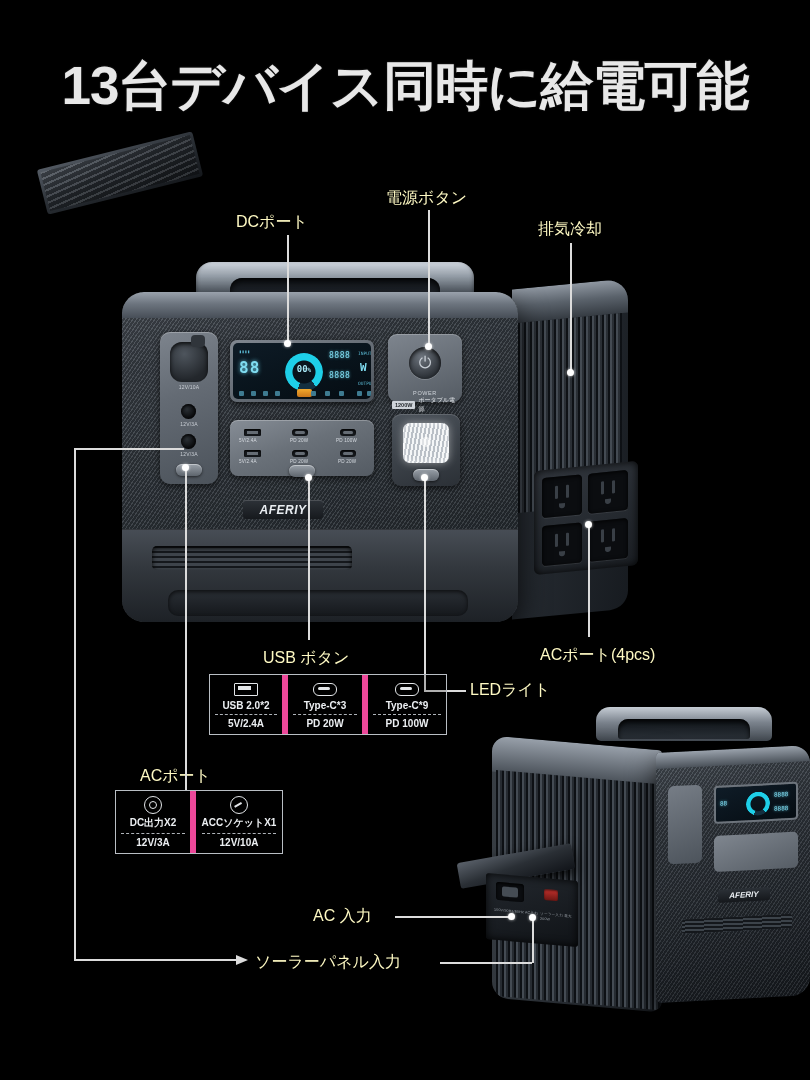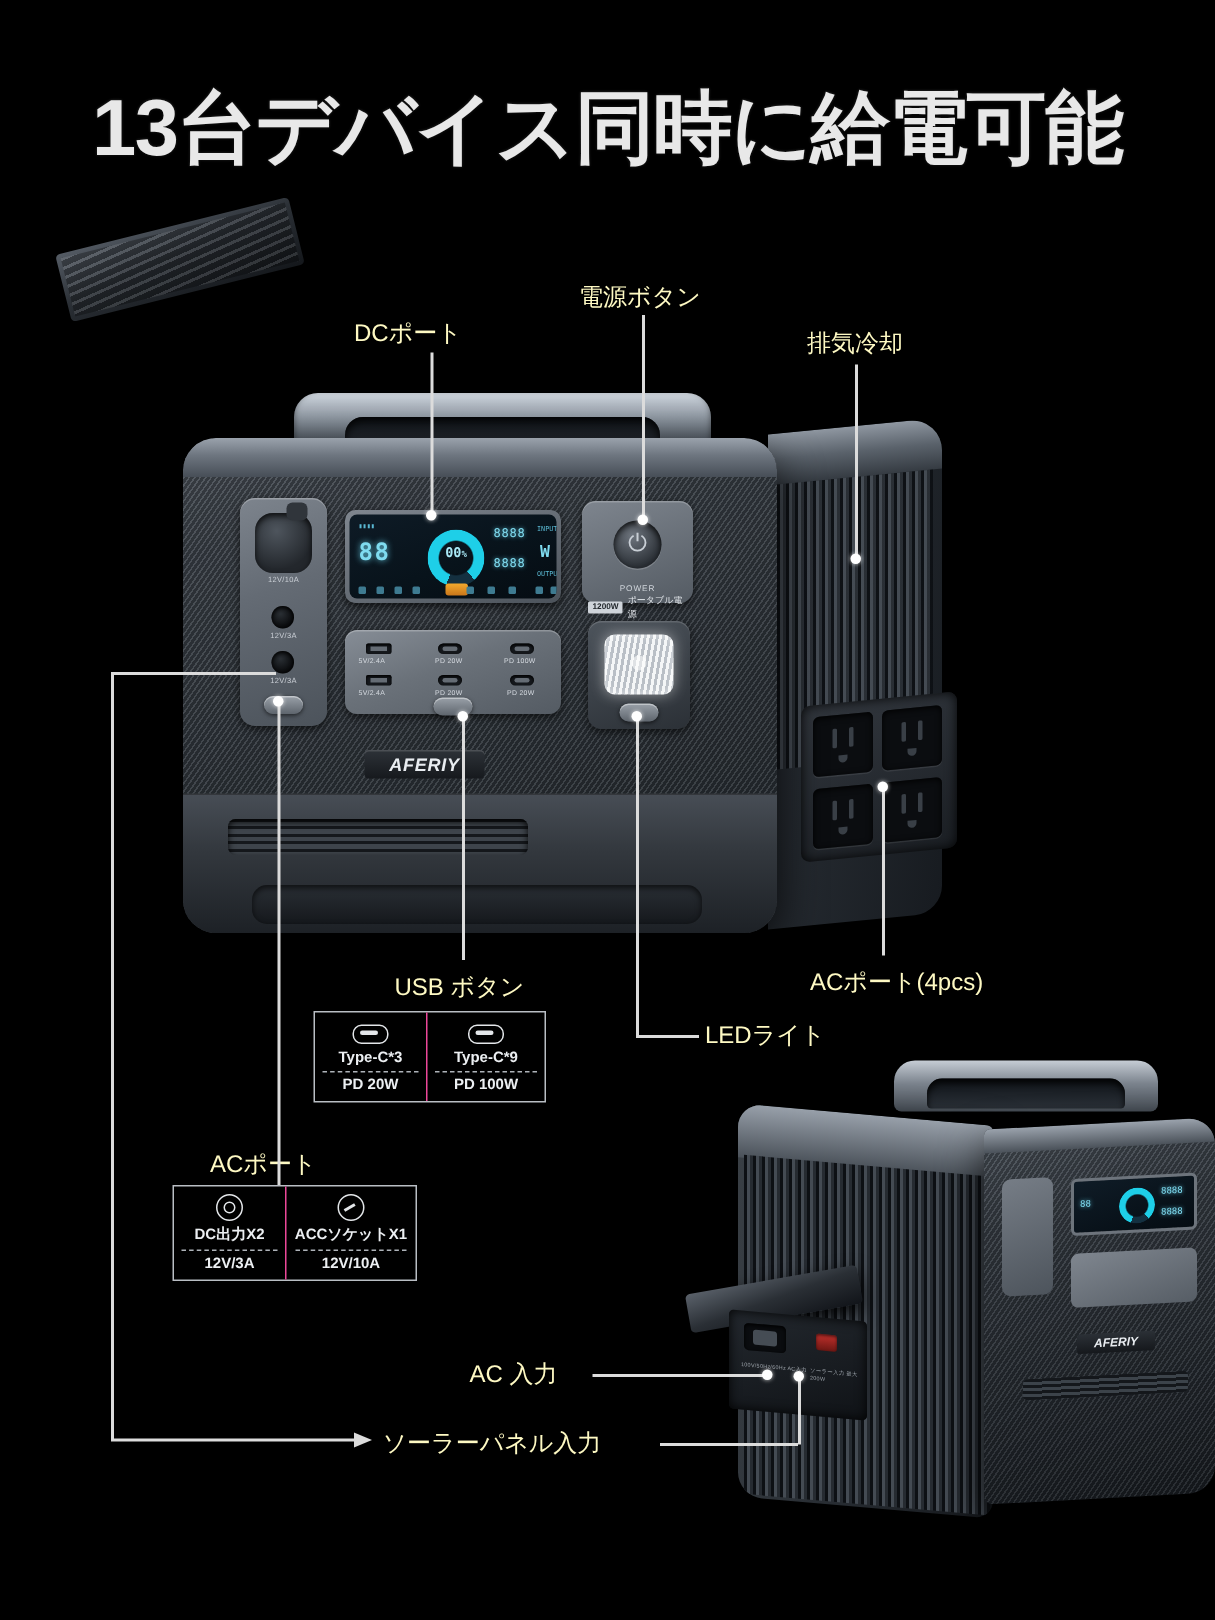--- a/index.html
+++ b/index.html
@@ -250,21 +250,21 @@
     background:linear-gradient(180deg,#2d3238,#16191d);
     display:flex;align-items:center;justify-content:center;
     box-shadow:inset 0 1px 0 rgba(255,255,255,.15);
   }
   .brand span{font-size:12px;font-weight:bold;font-style:italic;color:#e9edf1;letter-spacing:.5px;}
 
   
   .spec{position:absolute;border:1px solid #b9bec4;display:flex;background:rgba(0,0,0,.2);}
   .spec .cell{display:flex;flex-direction:column;align-items:center;justify-content:flex-start;
               padding:5px 0 0;}
-  .spec .cell + .cell{border-left:1px solid #ec4899;}
+  .spec .cell + .cell{border-left:6px solid #ec4899;}
   .spec .ic{height:18px;display:flex;align-items:center;justify-content:center;}
   .spec .n{font-size:10px;font-weight:bold;color:#eceff2;margin-top:2px;letter-spacing:0;}
   .spec .divider{width:86%;border-top:1px dashed #aeb3b9;margin:3px 0 0;}
   .spec .v{font-size:10px;font-weight:bold;color:#eceff2;padding:3px 0 5px;}
 
   .ic-usba{width:22px;height:11px;border:1.4px solid #e3e6e9;border-radius:1px;position:relative;}
   .ic-usba::after{content:"";position:absolute;left:3px;top:2.6px;width:13px;height:4px;background:#e3e6e9;}
   .ic-usbc{width:22px;height:11px;border:1.4px solid #e3e6e9;border-radius:6px;position:relative;}
   .ic-usbc::after{content:"";position:absolute;left:4px;top:3px;width:12px;height:3.4px;border-radius:2px;background:#e3e6e9;}
   .ic-dc{width:16px;height:16px;border:1.4px solid #e3e6e9;border-radius:50%;position:relative;}
@@ -503,20 +503,28 @@
   <div class="cl" style="left:470px;top:680px;">LEDライト</div>
   <div class="line vline" style="left:424px;top:478px;height:212px;"></div>
   <div class="line hline" style="left:424px;top:690px;width:42px;"></div>
   <div class="dot" style="left:421px;top:474px;"></div>
 
   <div class="cl" style="left:263px;top:648px;">USB ボタン</div>
   <div class="line vline" style="left:308px;top:478px;height:162px;"></div>
   <div class="dot" style="left:305px;top:474px;"></div>
 
   <div class="spec" style="left:209px;top:674px;">
+    <div class="cell" style="width:72px;">
+      <div class="ic">
+          <i class="ic-usba"></i>
+        </div>
+      <div class="n">USB 2.0*2</div>
+      <div class="divider"></div>
+      <div class="v">5V/2.4A</div>
+    </div>
     <div class="cell" style="width:74px;">
       <div class="ic">
           <i class="ic-usbc"></i>
         </div>
       <div class="n">Type-C*3</div>
       <div class="divider"></div>
       <div class="v">PD 20W</div>
     </div>
     <div class="cell" style="width:78px;">
       <div class="ic">

